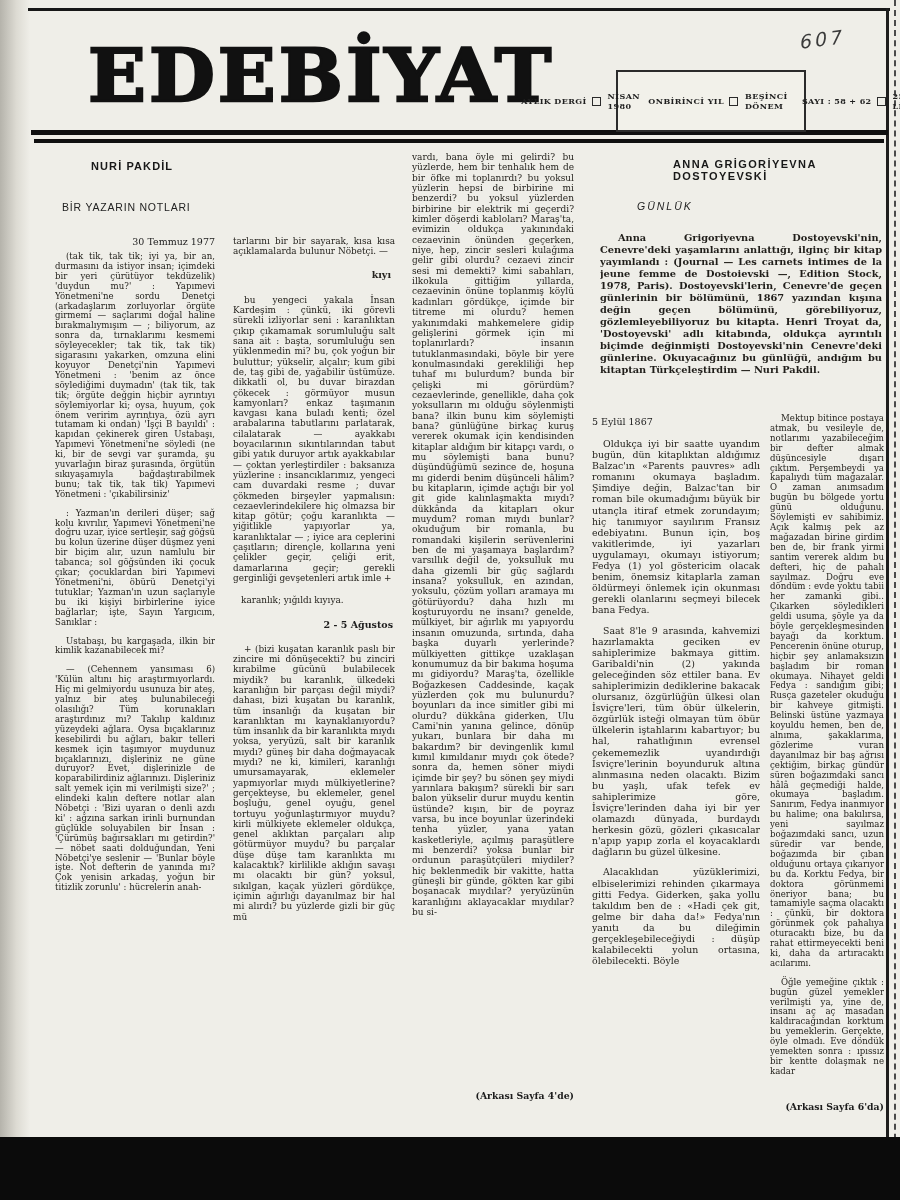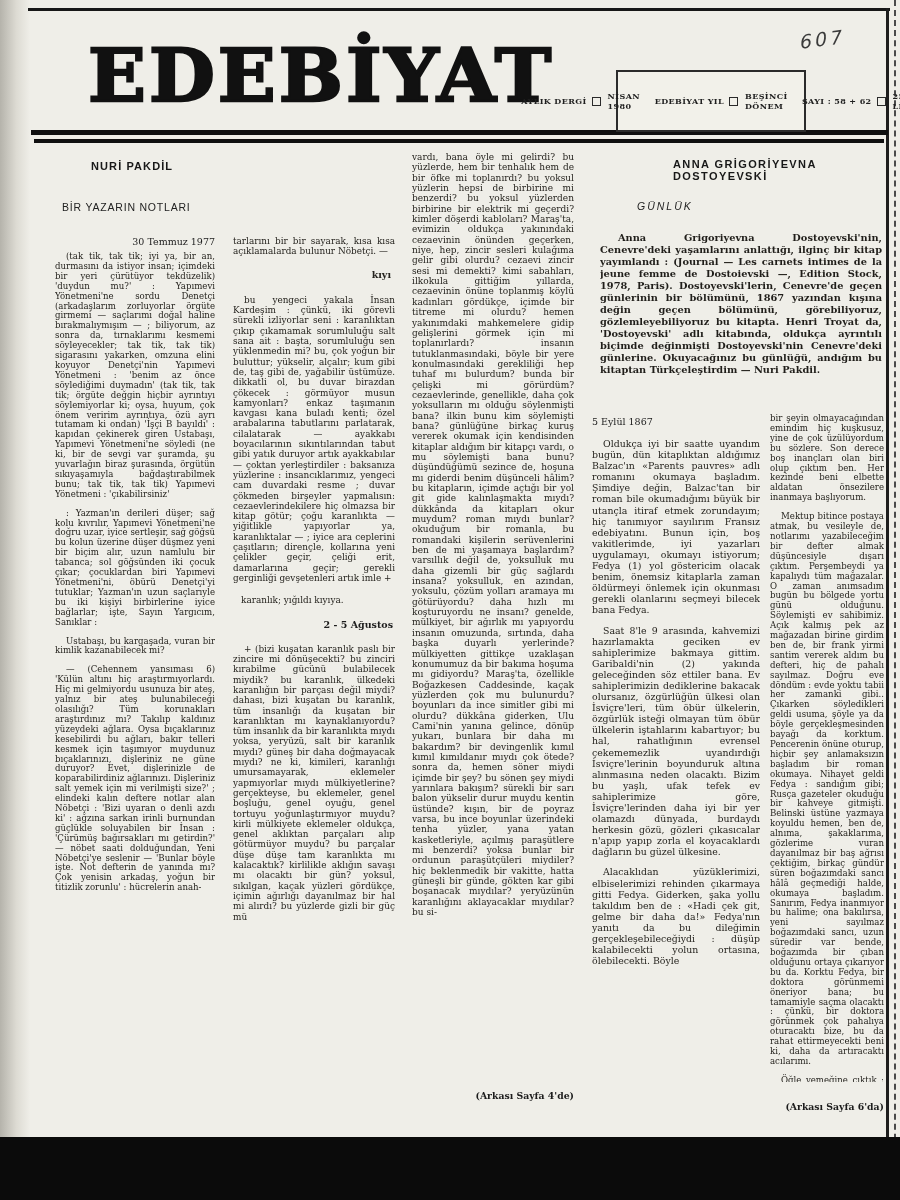--- a/index.html
+++ b/index.html
@@ -83,39 +83,39 @@
   <div class="rule1"></div>
   <div class="rule2"></div>
 
   <div class="infobox">
     <div class="irow">
       <span class="l">AYLIK DERGİ</span>
       <span class="cbx"></span>
       <span class="r">NİSAN 1980</span>
     </div>
     <div class="irow">
-      <span class="l">EDEBİYAT YIL</span>
+      <span class="l">ONBİRİNCİ YIL</span>
       <span class="cbx"></span>
       <span class="r">BEŞİNCİ DÖNEM</span>
     </div>
     <div class="irow">
       <span class="l">SAYI : 58 + 62</span>
       <span class="cbx"></span>
       <span class="r">25 LİRA</span>
     </div>
   </div>
 
   <div class="author" style="left:55px;top:160px;">NURİ PAKDİL</div>
   <div class="arttitle" style="left:62px;top:201px;">BİR YAZARIN NOTLARI</div>
   <div class="dateh" style="position:absolute;left:55px;top:236px;width:160px;text-align:right;">30 Temmuz 1977</div>
 
   <div class="col col1">
     <p class="ind">(tak tik, tak tik; iyi ya, bir an, durmasını da istiyor insan; içimdeki bir yeri çürütüyor tekdüzelik) 'duydun mu?' : Yapımevi Yönetmeni'ne sordu Denetçi (arkadaşlarım zorluyorlar örgüte girmemi — saçlarımı doğal haline bırakmalıymışım — ; biliyorum, az sonra da, tırnaklarımı kesmemi söyleyecekler; tak tik, tak tik) sigarasını yakarken, omzuna elini koyuyor Denetçi'nin Yapımevi Yönetmeni : 'benim az önce söylediğimi duymadın' (tak tik, tak tik; örgüte değgin hiçbir ayrıntıyı söylemiyorlar ki; oysa, huyum, çok önem veririm ayrıntıya, özü ayrı tutamam ki ondan) 'İşçi B bayıldı' : kapıdan çekinerek giren Ustabaşı, Yapımevi Yönetmeni'ne söyledi (ne ki, bir de sevgi var şuramda, şu yuvarlağın biraz şurasında, örgütün sıkıyaşamıyla bağdaştırabilmek bunu; tak tik, tak tik) Yapımevi Yönetmeni : 'çıkabilirsiniz'</p>
     <p class="ind">: Yazman'ın derileri düşer; sağ kolu kıvrılır, Yapımevi Yönetmeni'ne doğru uzar, iyice sertleşir, sağ göğsü bu kolun üzerine düşer düşmez yeni bir biçim alır, uzun namlulu bir tabanca; sol göğsünden iki çocuk çıkar; çocuklardan biri Yapımevi Yönetmeni'ni, öbürü Denetçi'yi tutuklar; Yazman'ın uzun saçlarıyle bu iki kişiyi birbirlerine iyice bağlarlar; işte, Sayın Yargıcım, Sanıklar :</p>
-    <p class="ind">Ustabaşı, bu kargaşada, vuran bir kimlik kazanabilecek mi?</p>
+    <p class="ind">Ustabaşı, bu kargaşada, ilkin bir kimlik kazanabilecek mi?</p>
     <p class="ind">— (Cehennem yansıması 6) 'Külün altını hiç araştırmıyorlardı. Hiç mi gelmiyordu usunuza bir ateş, yalnız bir ateş bulunabileceği olasılığı? Tüm korunakları araştırdınız mı? Takılıp kaldınız yüzeydeki ağlara. Oysa bıçaklarınız kesebilirdi bu ağları, bakır telleri kesmek için taşımıyor muydunuz bıçaklarınızı, dişleriniz ne güne duruyor? Evet, dişlerinizle de koparabilirdiniz ağlarınızı. Dişleriniz salt yemek için mi verilmişti size?' ; elindeki kalın deftere notlar alan Nöbetçi : 'Bizi uyaran o denli azdı ki' : ağzına sarkan irinli burnundan güçlükle soluyabilen bir İnsan : 'Çürümüş bağırsakları mı getirdin?' — nöbet saati dolduğundan, Yeni Nöbetçi'ye seslenir — 'Bunlar böyle işte. Not defterin de yanında mı? Çok yenisin arkadaş, yoğun bir titizlik zorunlu' : hücrelerin anah-</p>
   </div>
 
   <div class="col col2">
     <p>tarlarını bir bir sayarak, kısa kısa açıklamalarda bulunur Nöbetçi. —</p>
     <span class="poemtitle">kıyı</span>
     <p class="ind">bu yengeci yakala İnsan Kardeşim : çünkü, iki görevli sürekli izliyorlar seni : karanlıktan çıkıp çıkamamak sorumluluğu salt sana ait : başta, sorumluluğu sen yüklenmedin mi? bu, çok yoğun bir buluttur; yükselir, alçalır; kum gibi de, taş gibi de, yağabilir üstümüze. dikkatli ol, bu duvar birazdan çökecek : görmüyor musun kamyonları? enkaz taşımanın kavgası kana buladı kenti; özel arabalarına tabutlarını parlatarak, cilalatarak — ayakkabı boyacılarının sıkıntılarından tabut gibi yatık duruyor artık ayakkabılar — çoktan yerleştirdiler : baksanıza yüzlerine : insancıklarımız, yengeci cam duvardaki resme ; duvar çökmeden birşeyler yapmalısın: cezaevlerindekilere hiç olmazsa bir kitap götür; çoğu karanlıkta — yiğitlikle yapıyorlar ya, karanlıktalar — ; iyice ara ceplerini çaşıtların; dirençle, kollarına yeni çelikler geçir, çeliği erit, damarlarına geçir; gerekli gerginliği gevşetenleri artık imle +</p>
     <p class="loneline">karanlık; yığıldı kıyıya.</p>
     <span class="date-right dateh">2 - 5 Ağustos</span>
     <p class="ind">+ (bizi kuşatan karanlık paslı bir zincire mi dönüşecekti? bu zinciri kırabilme gücünü bulabilecek miydik? bu karanlık, ülkedeki karanlığın bir parçası değil miydi? dahası, bizi kuşatan bu karanlık, tüm insanlığı da kuşatan bir karanlıktan mı kaynaklanıyordu? tüm insanlık da bir karanlıkta mıydı yoksa, yeryüzü, salt bir karanlık mıydı? güneş bir daha doğmayacak mıydı? ne ki, kimileri, karanlığı umursamayarak, eklemeler yapmıyorlar mıydı mülkiyetlerine? gerçekteyse, bu eklemeler, genel boşluğu, genel oyuğu, genel tortuyu yoğunlaştırmıyor muydu? kirli mülkiyete eklemeler oldukça, genel aklıktan parçaları alıp götürmüyor muydu? bu parçalar düşe düşe tam karanlıkta mı kalacaktık? kirlilikle aklığın savaşı mı olacaktı bir gün? yoksul, sıkılgan, kaçak yüzleri gördükçe, içimin ağırlığı dayanılmaz bir hal mi alırdı? bu yüzlerde gizli bir güç mü</p>
@@ -135,19 +135,18 @@
 
   <div class="dateh dateh4">5 Eylül 1867</div>
 
   <div class="col col4">
     <p class="ind">Oldukça iyi bir saatte uyandım bugün, dün kitaplıktan aldığımız Balzac'ın «Parents pauvres» adlı romanını okumaya başladım. Şimdiye değin, Balzac'tan bir roman bile okumadığımı büyük bir utançla itiraf etmek zorundayım; hiç tanımıyor sayılırım Fransız edebiyatını. Bunun için, boş vakitlerimde, iyi yazarları uygulamayı, okumayı istiyorum; Fedya (1) yol göstericim olacak benim, önemsiz kitaplarla zaman öldürmeyi önlemek için okunması gerekli olanlarını seçmeyi bilecek bana Fedya.</p>
     <p class="ind">Saat 8'le 9 arasında, kahvemizi hazırlamakta geciken ev sahiplerimize bakmaya gittim. Garibaldi'nin (2) yakında geleceğinden söz ettiler bana. Ev sahiplerimizin dediklerine bakacak olursanız, özgürlüğün ülkesi olan İsviçre'leri, tüm öbür ülkelerin, özgürlük isteği olmayan tüm öbür ülkelerin iştahlarını kabartıyor; bu hal, rahatlığının evrensel çekememezlik uyandırdığı İsviçre'lerinin boyunduruk altına alınmasına neden olacaktı. Bizim bu yaşlı, ufak tefek ev sahiplerimize göre, İsviçre'lerinden daha iyi bir yer olamazdı dünyada, burdaydı herkesin gözü, gözleri çıkasıcalar n'apıp yapıp zorla el koyacaklardı dağların bu güzel ülkesine.</p>
     <p class="ind">Alacaklıdan yüzüklerimizi, elbiselerimizi rehinden çıkarmaya gitti Fedya. Giderken, şaka yollu takıldım ben de : «Hadi çek git, gelme bir daha da!» Fedya'nın yanıtı da bu dileğimin gerçekleşebileceğiydi : düşüp kalabilecekti yolun ortasına, ölebilecekti. Böyle</p>
   </div>
 
   <div class="col col5">
-    <p>bir şeyin olmayacağından emindim hiç kuşkusuz, yine de çok üzülüyordum bu sözlere. Son derece boş inançları olan biri olup çıktım ben. Her kezinde beni elbette aldatan önsezilere inanmaya başlıyorum.</p>
     <p class="ind">Mektup bitince postaya atmak, bu vesileyle de, notlarımı yazabileceğim bir defter almak düşüncesiyle dışarı çıktım. Perşembeydi ya kapalıydı tüm mağazalar. O zaman anımsadım bugün bu bölgede yortu günü olduğunu. Söylemişti ev sahibimiz. Açık kalmış pek az mağazadan birine girdim ben de, bir frank yirmi santim vererek aldım bu defteri, hiç de pahalı sayılmaz. Doğru eve döndüm : evde yoktu tabii her zamanki gibi.. Çıkarken söyledikleri geldi usuma, şöyle ya da böyle gerçekleşmesinden bayağı da korktum. Pencerenin önüne oturup, hiçbir şey anlamaksızın başladım bir roman okumaya. Nihayet geldi Fedya : sandığım gibi; Rusça gazeteler okuduğu bir kahveye gitmişti. Belinski üstüne yazmaya koyuldu hemen, ben de, alnıma, şakaklarıma, gözlerime vuran dayanılmaz bir baş ağrısı çektiğim, birkaç gündür süren boğazımdaki sancı hâlâ geçmediği halde, okumaya başladım. Sanırım, Fedya inanmıyor bu halime; ona bakılırsa, yeni sayılmaz boğazımdaki sancı, uzun süredir var bende, boğazımda bir çıban olduğunu ortaya çıkarıyor bu da. Korktu Fedya, bir doktora görünmemi öneriyor bana; bu tamamiyle saçma olacaktı : çünkü, bir doktora görünmek çok pahalıya oturacaktı bize, bu da rahat ettirmeyecekti beni ki, daha da artıracaktı acılarımı.</p>
     <p class="ind">Öğle yemeğine çıktık : bugün güzel yemekler verilmişti ya, yine de, insanı aç aç masadan kaldıracağından korktum bu yemeklerin. Gerçekte, öyle olmadı. Eve döndük yemekten sonra : ıpıssız bir kentte dolaşmak ne kadar</p>
   </div>
   <div class="morenote more5">(Arkası Sayfa 6'da)</div>
 
 </div>
 
 </body></html>

